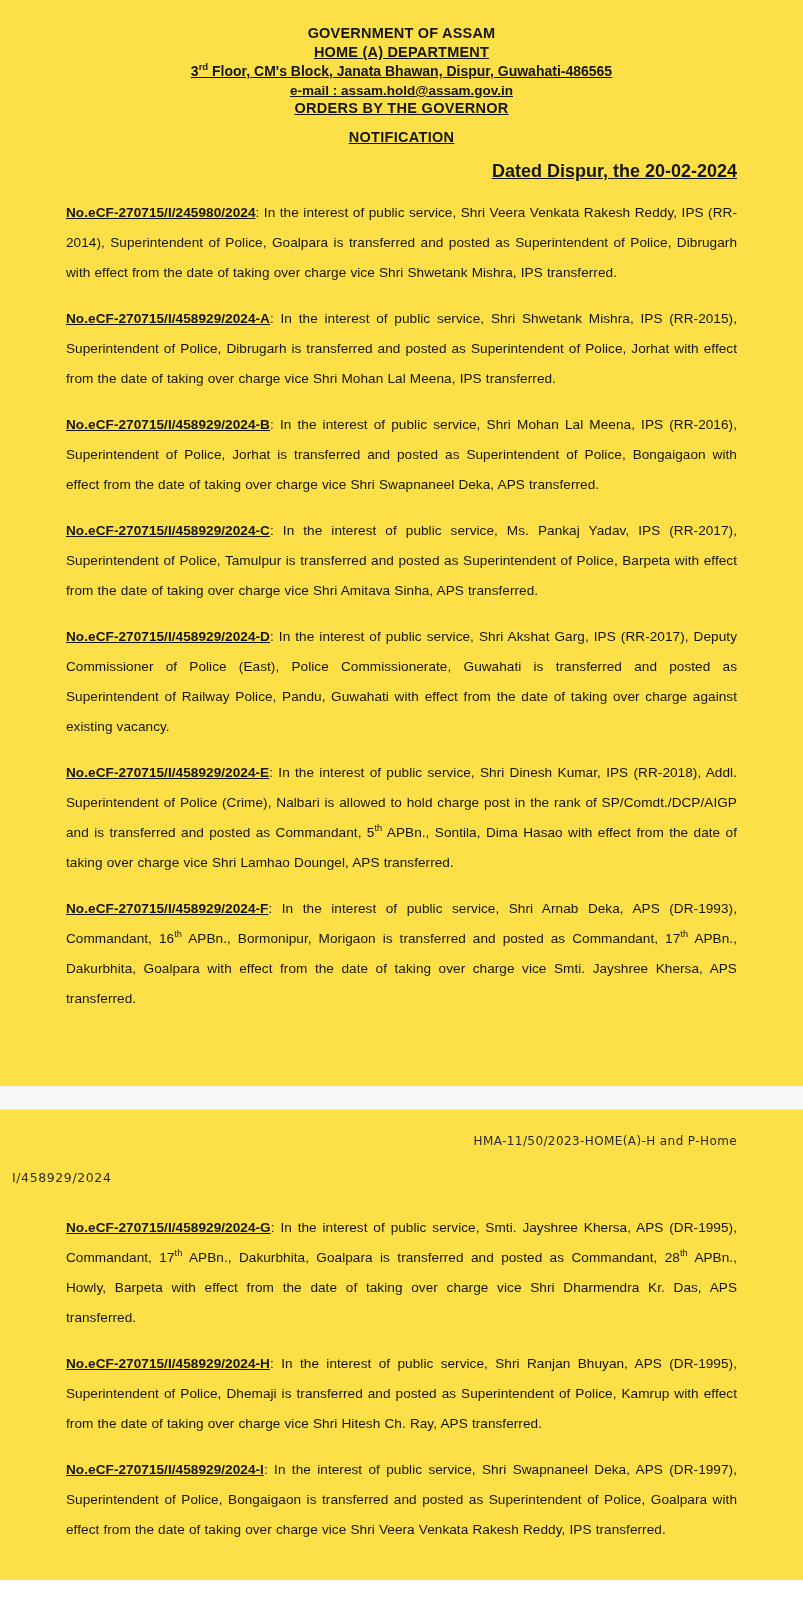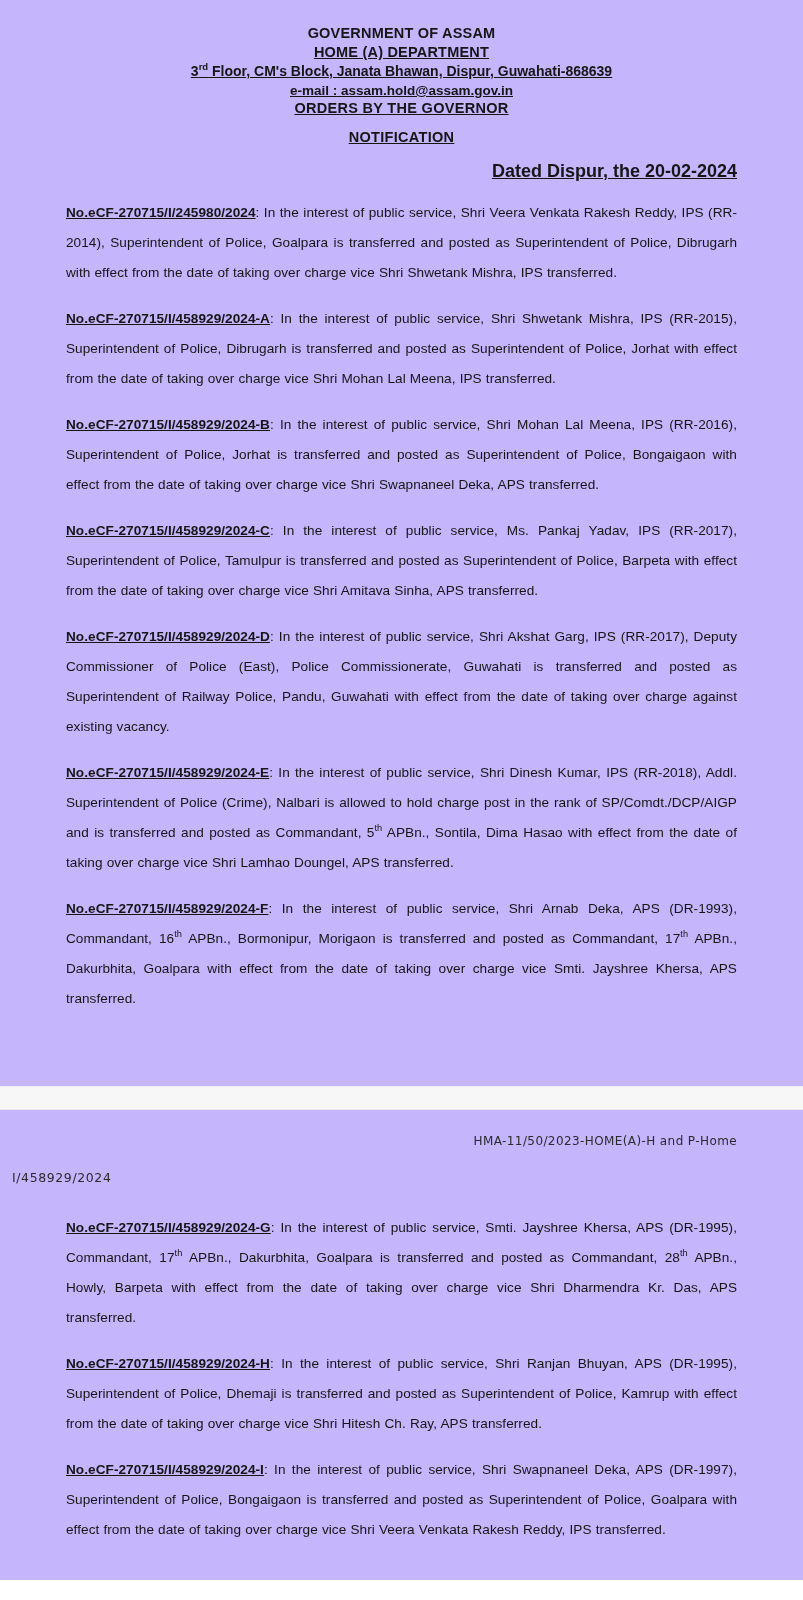--- a/index.html
+++ b/index.html
@@ -13,21 +13,21 @@
     color: #161616;
     -webkit-font-smoothing: antialiased;
   }
   .doc {
     width: 803px;
     position: relative;
   }
 
   
   .page {
-    background: #c4b5fd;
+    background: #fde047;
     position: relative;
   }
   .page-one {
     padding: 24px 66px 0 66px;
     height: 1086px;
     box-sizing: border-box;
   }
 
   .letterhead {
     text-align: center;
@@ -132,21 +132,21 @@
 </head>
 <body>
 
 <div class="doc">
 
   <div class="page page-one">
 
     <div class="letterhead">
       <div class="lh-line">GOVERNMENT OF ASSAM</div>
       <div class="lh-line u">HOME (A) DEPARTMENT</div>
-      <div class="lh-addr"><span>3</span><sup>rd</sup><span> Floor, CM's Block, Janata Bhawan, Dispur, Guwahati-868639</span></div>
+      <div class="lh-addr"><span>3</span><sup>rd</sup><span> Floor, CM's Block, Janata Bhawan, Dispur, Guwahati-486565</span></div>
       <div class="lh-mail">e-mail : assam.hold@assam.gov.in</div>
       <div class="lh-orders">ORDERS BY THE GOVERNOR</div>
       <div class="lh-notif">NOTIFICATION</div>
     </div>
 
     <div class="dated">Dated Dispur, the 20-02-2024</div>
 
     <div class="para"><span class="ref">No.eCF-270715/I/245980/2024</span><span>: In the interest of public service, Shri Veera Venkata Rakesh Reddy, IPS (RR-2014), Superintendent of Police, Goalpara is transferred and posted as Superintendent of Police, Dibrugarh with effect from the date of taking over charge vice Shri Shwetank Mishra, IPS transferred.</span></div>
 
     <div class="para"><span class="ref">No.eCF-270715/I/458929/2024-A</span><span>: In the interest of public service, Shri Shwetank Mishra, IPS (RR-2015), Superintendent of Police, Dibrugarh is transferred and posted as Superintendent of Police, Jorhat with effect from the date of taking over charge vice Shri Mohan Lal Meena, IPS transferred.</span></div>

